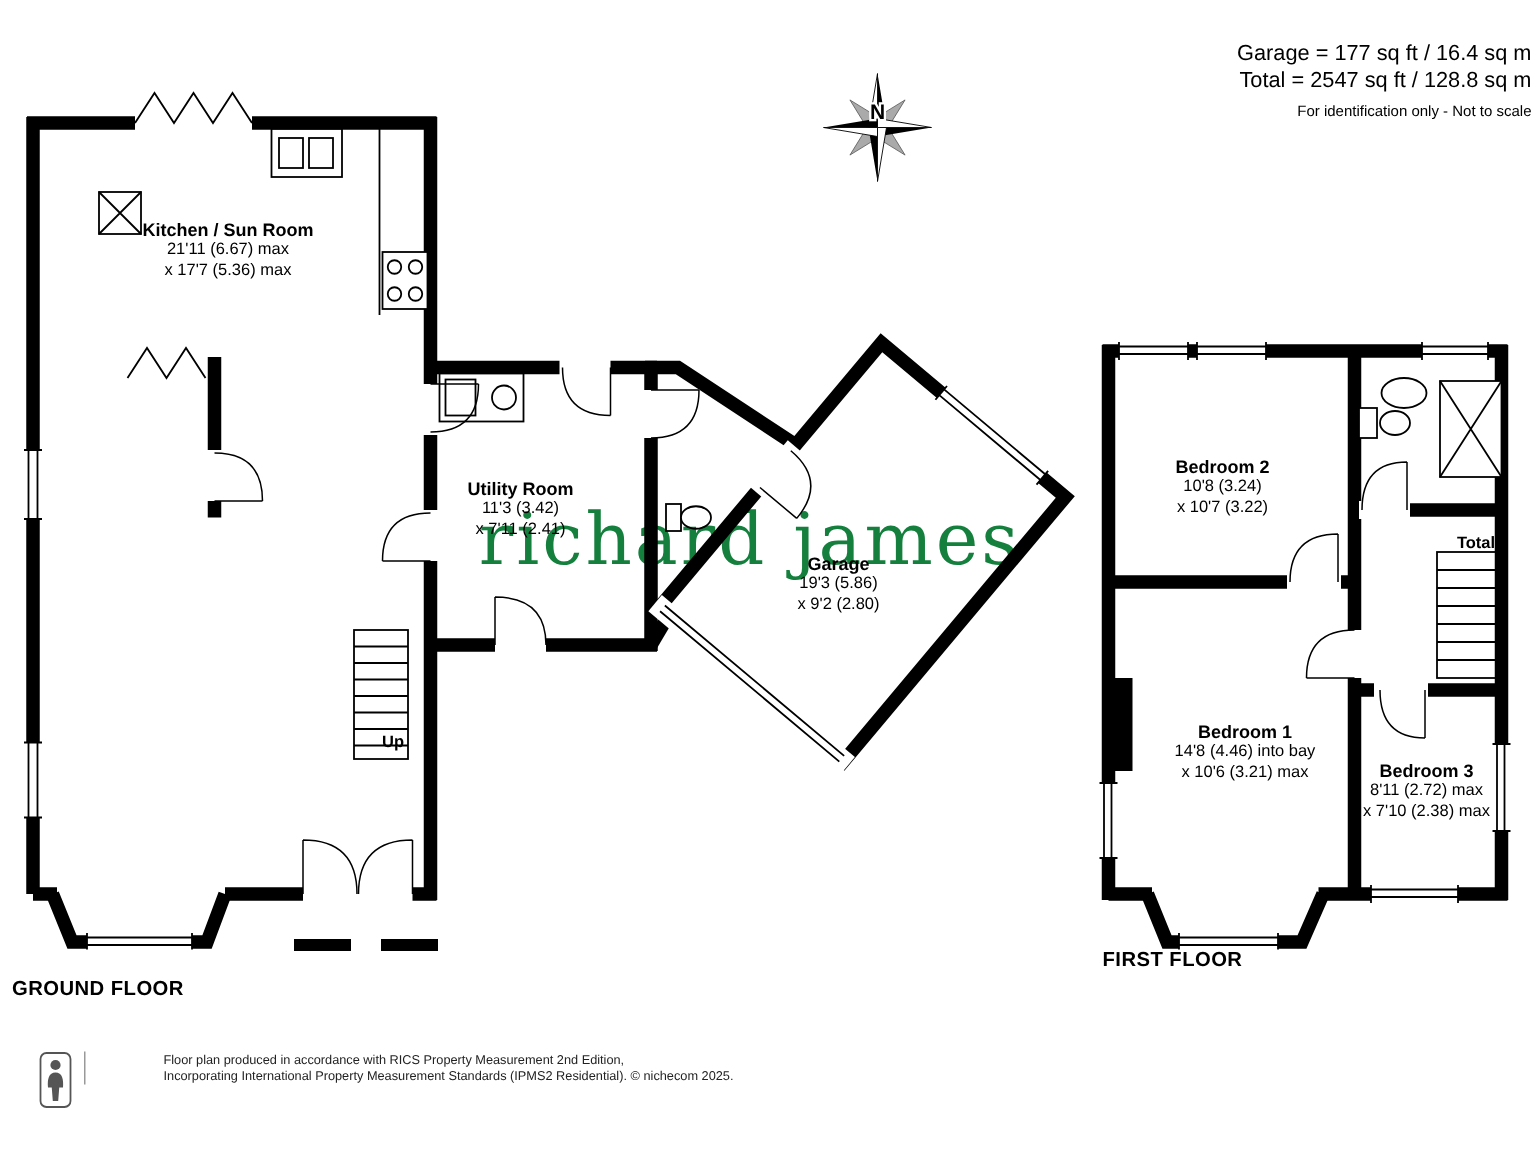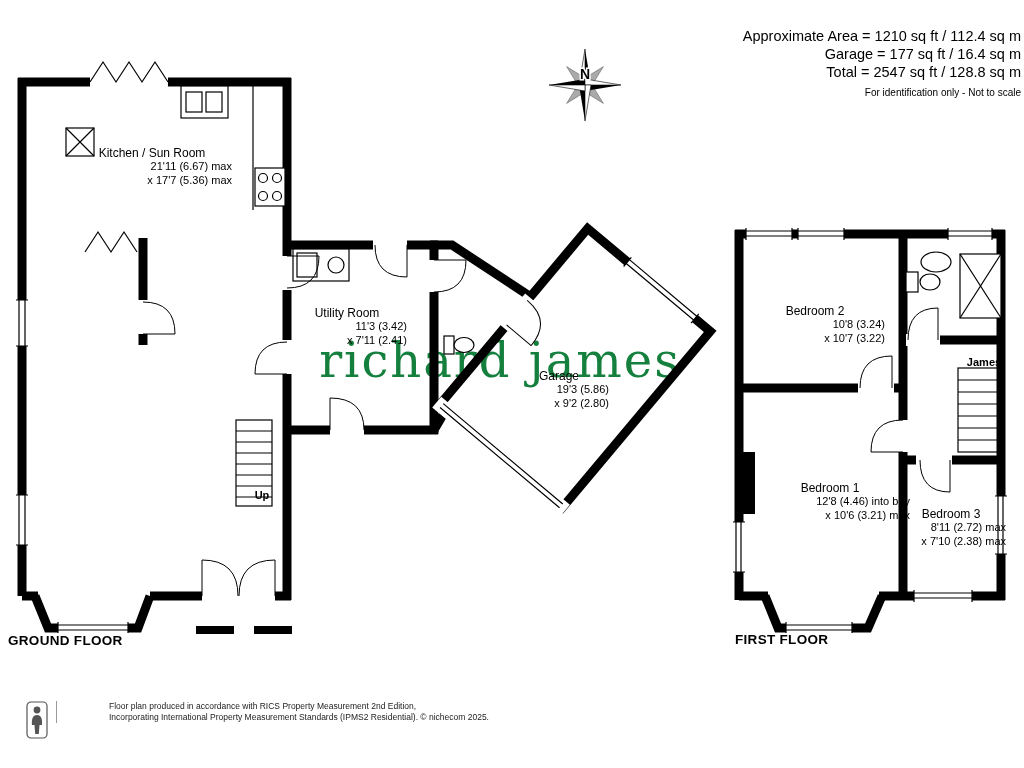--- a/index.html
+++ b/index.html
@@ -5,22 +5,22 @@
   html,body{margin:0;padding:0;background:#fff;}
   .page{position:relative;width:1024px;height:768px;background:#ffffff;overflow:hidden;
         font-family:"Liberation Sans",sans-serif;color:#000;}
   svg{display:block;}
   .plan{position:absolute;left:0;top:0;}
   .wall{stroke:#000;stroke-width:9;fill:none;stroke-linecap:butt;stroke-linejoin:miter;}
   .thin{stroke:#000;stroke-width:1.2;fill:none;}
   .door{stroke:#000;stroke-width:1;fill:none;}
   .fix{stroke:#000;stroke-width:1.2;fill:#ffffff;}
   .label{position:absolute;text-align:center;}
-  .room-name{font-weight:normal;font-size:12px;line-height:1.18;}
-  .room-dim{font-size:11px;line-height:1.25;text-align:right;}
+  .room-name{font-weight:bold;font-size:12px;line-height:1.18;}
+  .room-dim{font-size:11px;line-height:1.25;}
   .floor-title{position:absolute;font-weight:bold;font-size:13.5px;letter-spacing:.3px;}
   .stairs-label{position:absolute;font-weight:bold;font-size:11px;text-align:center;}
   .header{position:absolute;right:3px;top:27px;text-align:right;font-size:14.5px;line-height:18px;}
   .header .disclaimer{font-size:10px;margin-top:3px;text-align:right;}
   .watermark{position:absolute;left:205px;top:332px;width:590px;text-align:center;
              font-family:"DejaVu Serif",serif;font-size:48px;letter-spacing:2px;
              color:#15803d;mix-blend-mode:multiply;}
   .footer{position:absolute;left:26px;top:701px;display:flex;align-items:flex-start;gap:8px;}
   .footer-text{border-left:1px solid #999;padding-left:8px;font-size:8.5px;line-height:11px;color:#222;}
   .footer-text div{white-space:pre;padding-left:44px;}
@@ -203,68 +203,67 @@
         <path d="M0,-36 L-6,0 L0,0 Z" fill="#fff" stroke="#000" stroke-width="0.6"></path>
     </g>
     <g transform="rotate(270)">
       <path d="M0,-36 L6,0 L0,0 Z" fill="#000"></path>
         <path d="M0,-36 L-6,0 L0,0 Z" fill="#fff" stroke="#000" stroke-width="0.6"></path>
     </g>
     <text x="0" y="-6" text-anchor="middle" font-size="14" font-weight="bold" font-family="Liberation Sans, sans-serif" fill="#000" style="paint-order:stroke;stroke:#fff;stroke-width:3px;">N</text>
   </svg>
 
   <div class="header">
-    <div>Approximate Area = 1210 sq ft / 112.4 sq m</div>
     <div>Garage = 177 sq ft / 16.4 sq m</div>
     <div>Total = 2547 sq ft / 128.8 sq m</div>
     <div class="disclaimer">For identification only - Not to scale</div>
   </div>
 
   <div class="label" style="left:72px;top:146px;width:160px">
     <div class="room-name">Kitchen / Sun Room</div>
     <div class="room-dim">21'11 (6.67) max</div>
     <div class="room-dim">x 17'7 (5.36) max</div>
   </div>
 
 
-  <div class="label" style="left:287px;top:306px;width:120px">
+  <div class="label" style="left:287px;top:319px;width:120px">
     <div class="room-name">Utility Room</div>
     <div class="room-dim">11'3 (3.42)</div>
     <div class="room-dim">x 7'11 (2.41)</div>
   </div>
 
   <div class="label" style="left:509px;top:369px;width:100px">
     <div class="room-name">Garage</div>
     <div class="room-dim">19'3 (5.86)</div>
     <div class="room-dim">x 9'2 (2.80)</div>
   </div>
 
   <div class="stairs-label" style="left:247px;top:489px;width:30px">Up</div>
 
-  <div class="floor-title" style="left:8px;top:633px">GROUND FLOOR</div>
+  <div class="floor-title" style="left:8px;top:651px">GROUND FLOOR</div>
 
   <div class="label" style="left:745px;top:304px;width:140px">
     <div class="room-name">Bedroom 2</div>
     <div class="room-dim">10'8 (3.24)</div>
     <div class="room-dim">x 10'7 (3.22)</div>
   </div>
 
   <div class="label" style="left:750px;top:481px;width:160px">
     <div class="room-name">Bedroom 1</div>
-    <div class="room-dim">12'8 (4.46) into bay</div>
+    <div class="room-dim">14'8 (4.46) into bay</div>
     <div class="room-dim">x 10'6 (3.21) max</div>
   </div>
 
   <div class="label" style="left:896px;top:507px;width:110px">
     <div class="room-name">Bedroom 3</div>
     <div class="room-dim">8'11 (2.72) max</div>
     <div class="room-dim">x 7'10 (2.38) max</div>
   </div>
 
-  <div class="stairs-label" style="left:962px;top:356px;width:44px">James</div>
+  <div class="stairs-label" style="left:962px;top:356px;width:44px">Total</div>
 
   <div class="floor-title" style="left:735px;top:632px">FIRST FLOOR</div>
 
   <div class="watermark">richard james</div>
 
   <div class="footer">
     <svg width="22" height="38" viewBox="0 0 22 38">
       <rect x="1" y="1" width="20" height="36" rx="4" fill="#fff" stroke="#555" stroke-width="1.2"></rect>
       <circle cx="11" cy="9" r="3.4" fill="#555"></circle>
       <path d="M11,14 c-4.5,0 -5.5,4.5 -5,10 l2.5,0 l0.7,9 l3.6,0 l0.7,-9 l2.5,0 c0.5,-5.5 -0.5,-10 -5,-10 z" fill="#555"></path>

